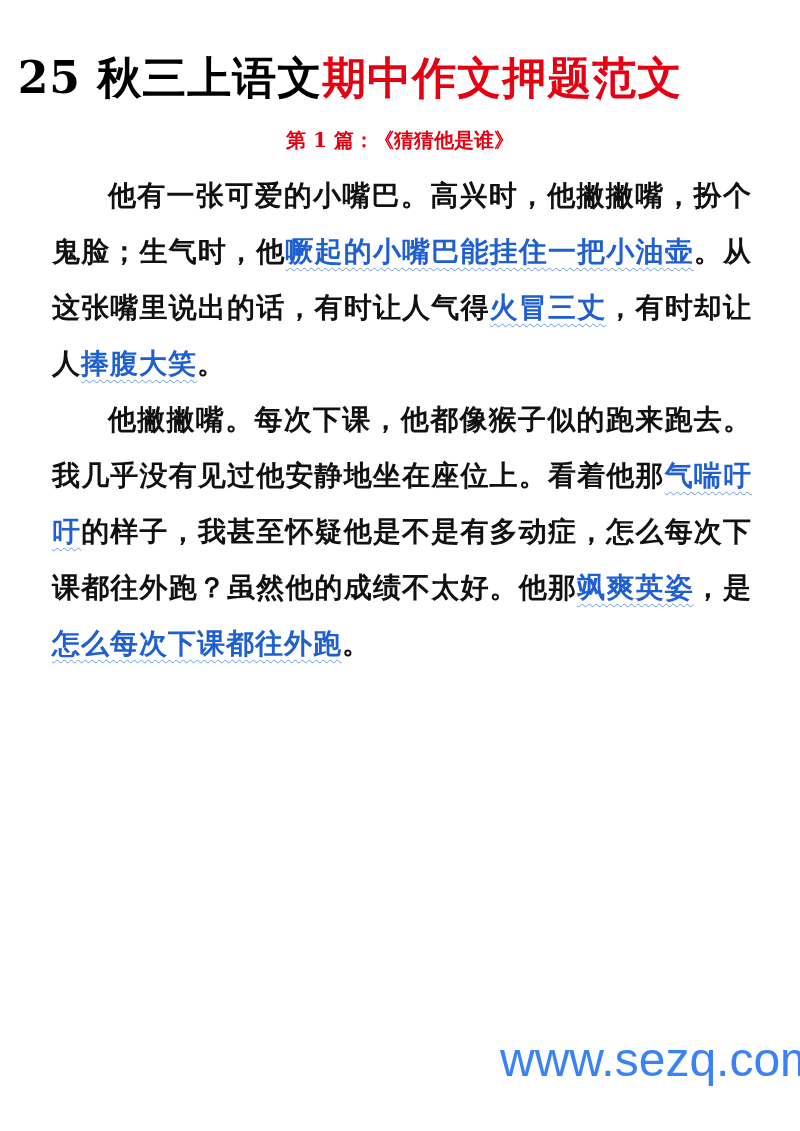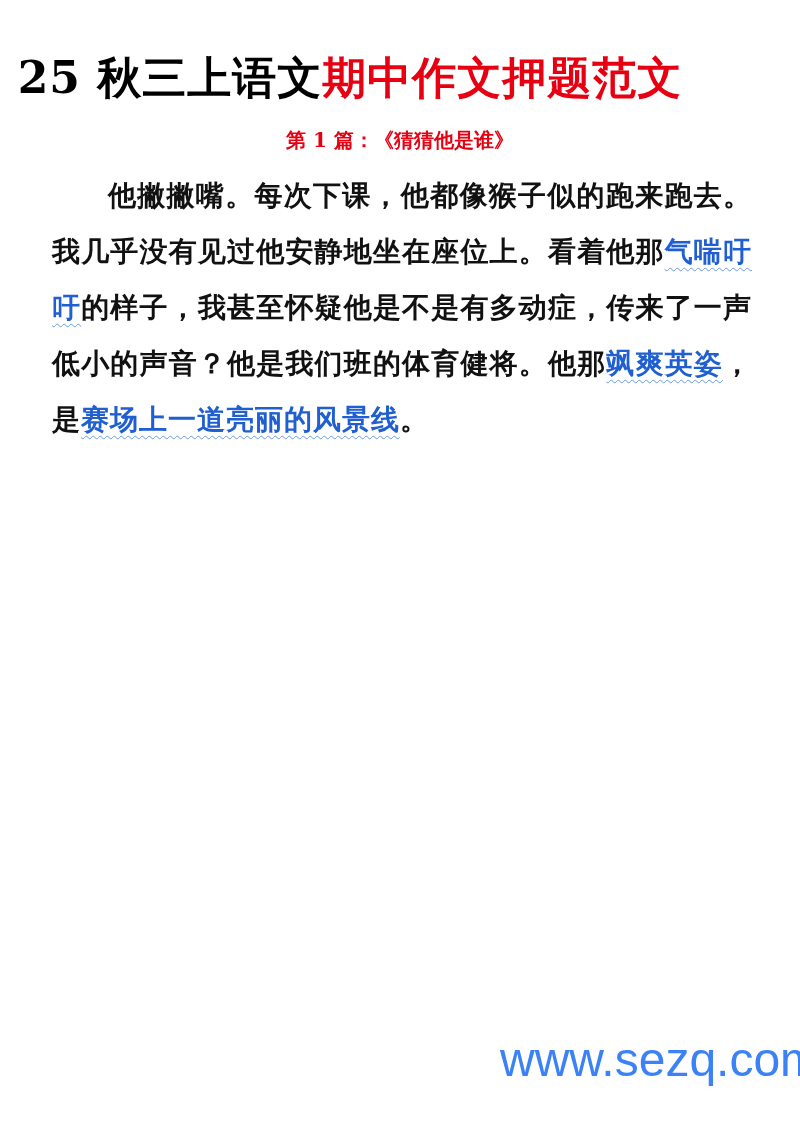--- a/index.html
+++ b/index.html
@@ -23,17 +23,20 @@
 <body>
 
 <div class="title">
   <span class="black">25 秋三上语文</span><span class="red">期中作文押题范文</span>
 </div>
 
 <div class="subtitle">第 1 篇：《猜猜他是谁》</div>
 
 <div class="body">
   <p class="para">
-    <span>他撇撇嘴。每次下课，他都像猴子似的跑来跑去。我几乎没有见过他安静地坐在座位上。看着他那</span><span class="hl">气喘吁吁</span><span>的样子，我甚至怀疑他是不是有多动症，传来了一声低小的声音？他是我们班的体育健将。他那</span><span class="hl">飒爽英姿</span><span>，是</span><span class="hl">赛场上一道亮丽的风景线</span><span>。</span>
+    <span>他有一张可爱的小嘴巴。高兴时，他撇撇嘴，扮个鬼脸；生气时，他</span><span class="hl">噘起的小嘴巴能挂住一把小油壶</span><span>。从这张嘴里说出的话，有时让人气得</span><span class="hl">火冒三丈</span><span>，有时却让人</span><span class="hl">捧腹大笑</span><span>。</span>
+  </p>
+  <p class="para">
+    <span>他撇撇嘴。每次下课，他都像猴子似的跑来跑去。我几乎没有见过他安静地坐在座位上。看着他那</span><span class="hl">气喘吁吁</span><span>的样子，我甚至怀疑他是不是有多动症，怎么每次下课都往外跑？虽然他的成绩不太好。他那</span><span class="hl">飒爽英姿</span><span>，是</span><span class="hl">怎么每次下课都往外跑</span><span>。</span>
   </p>
 </div>
 
 <div class="watermark">www.sezq.com</div>
 
 </body></html>

